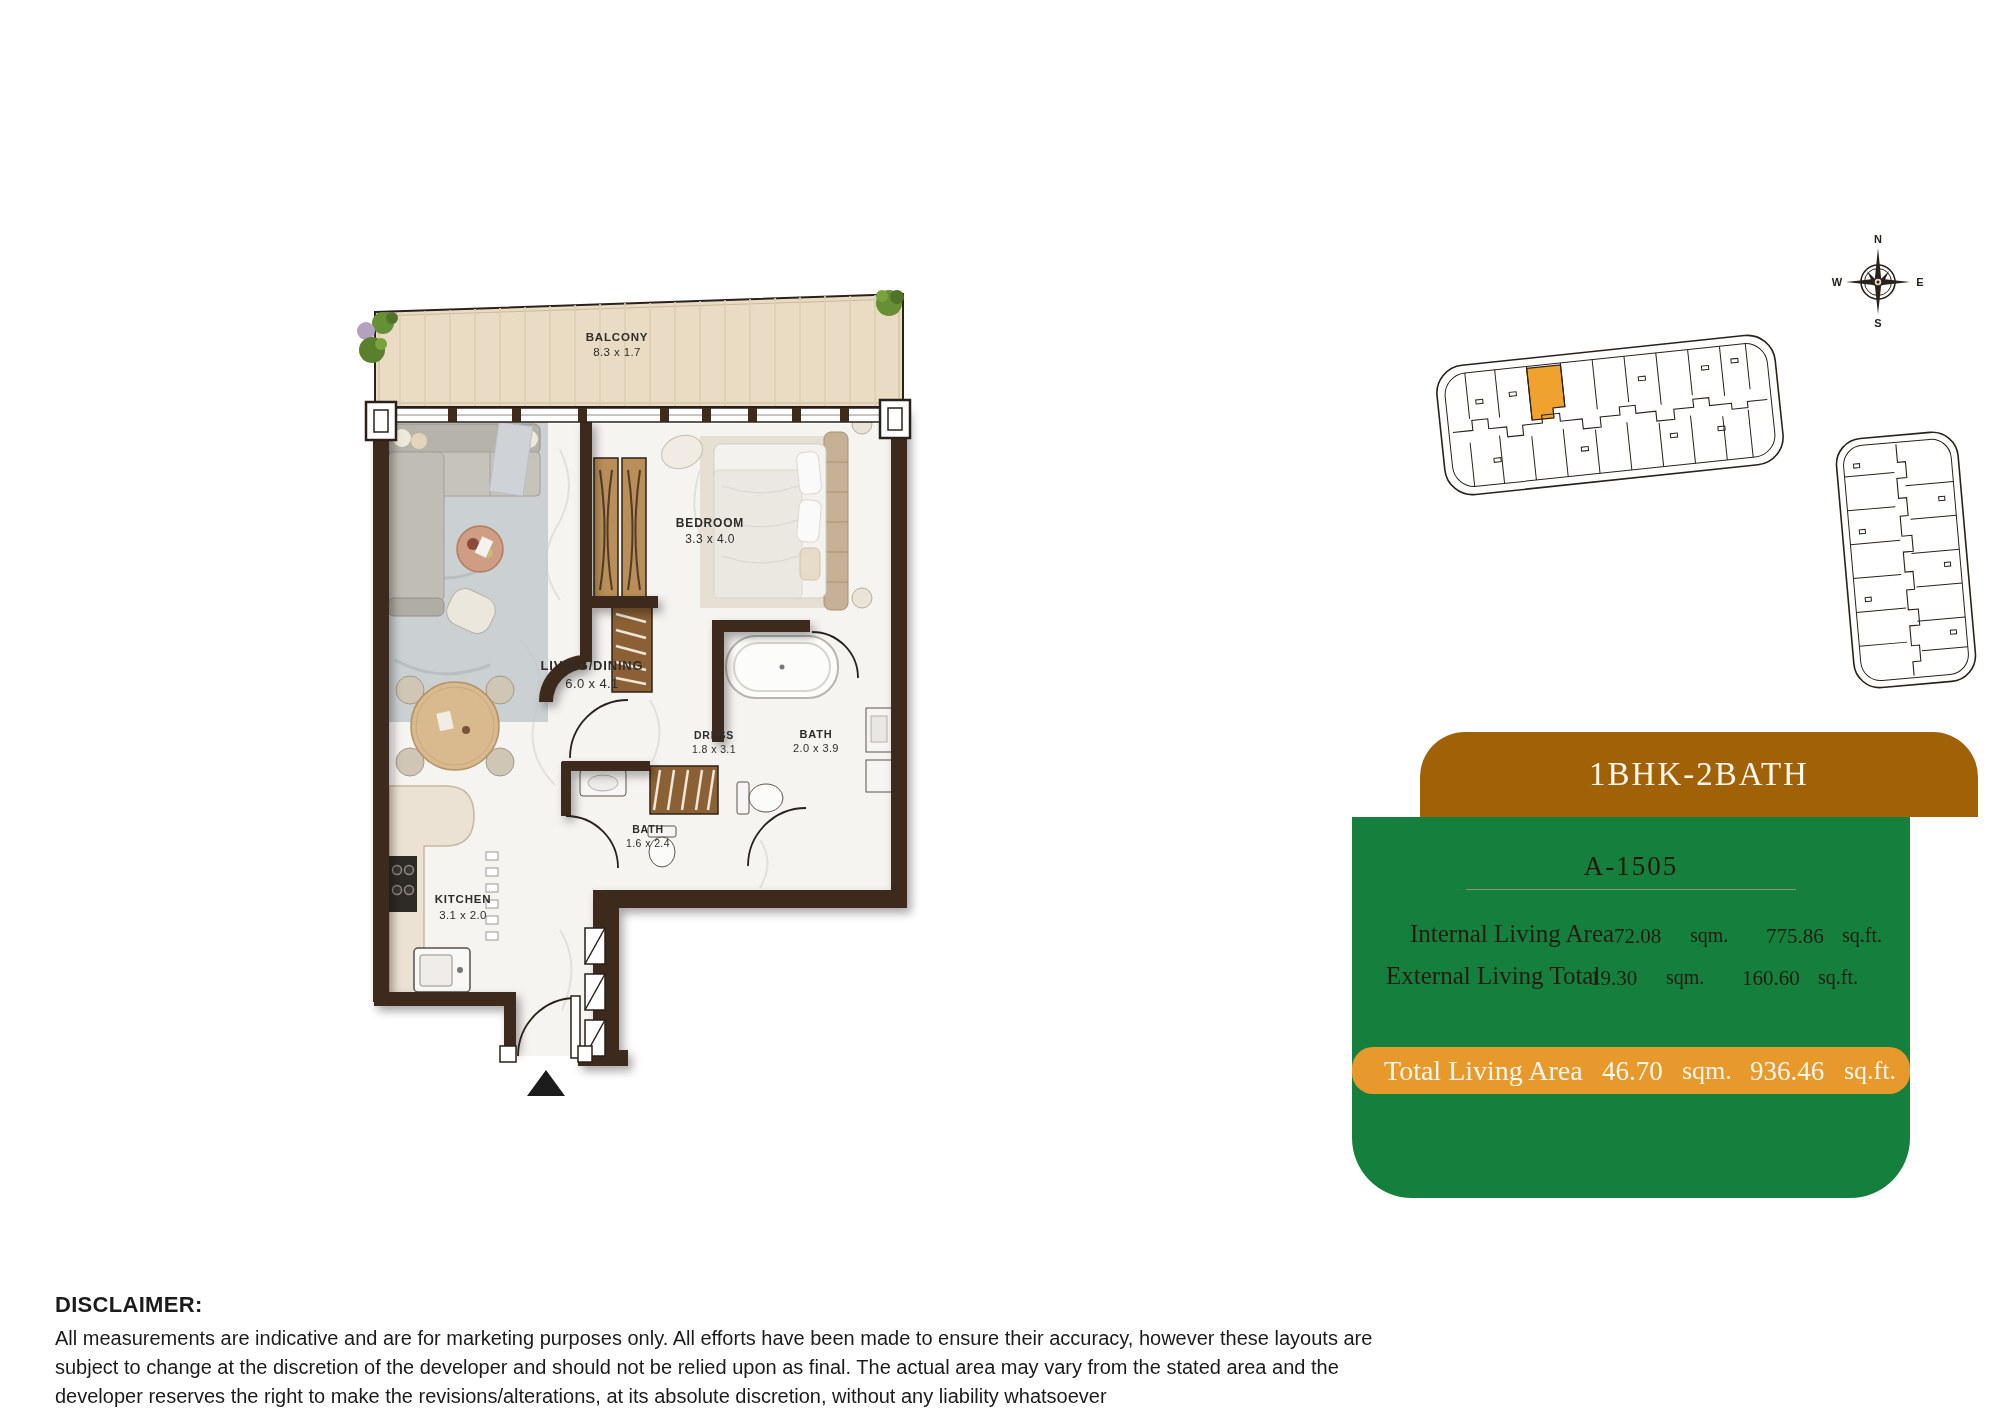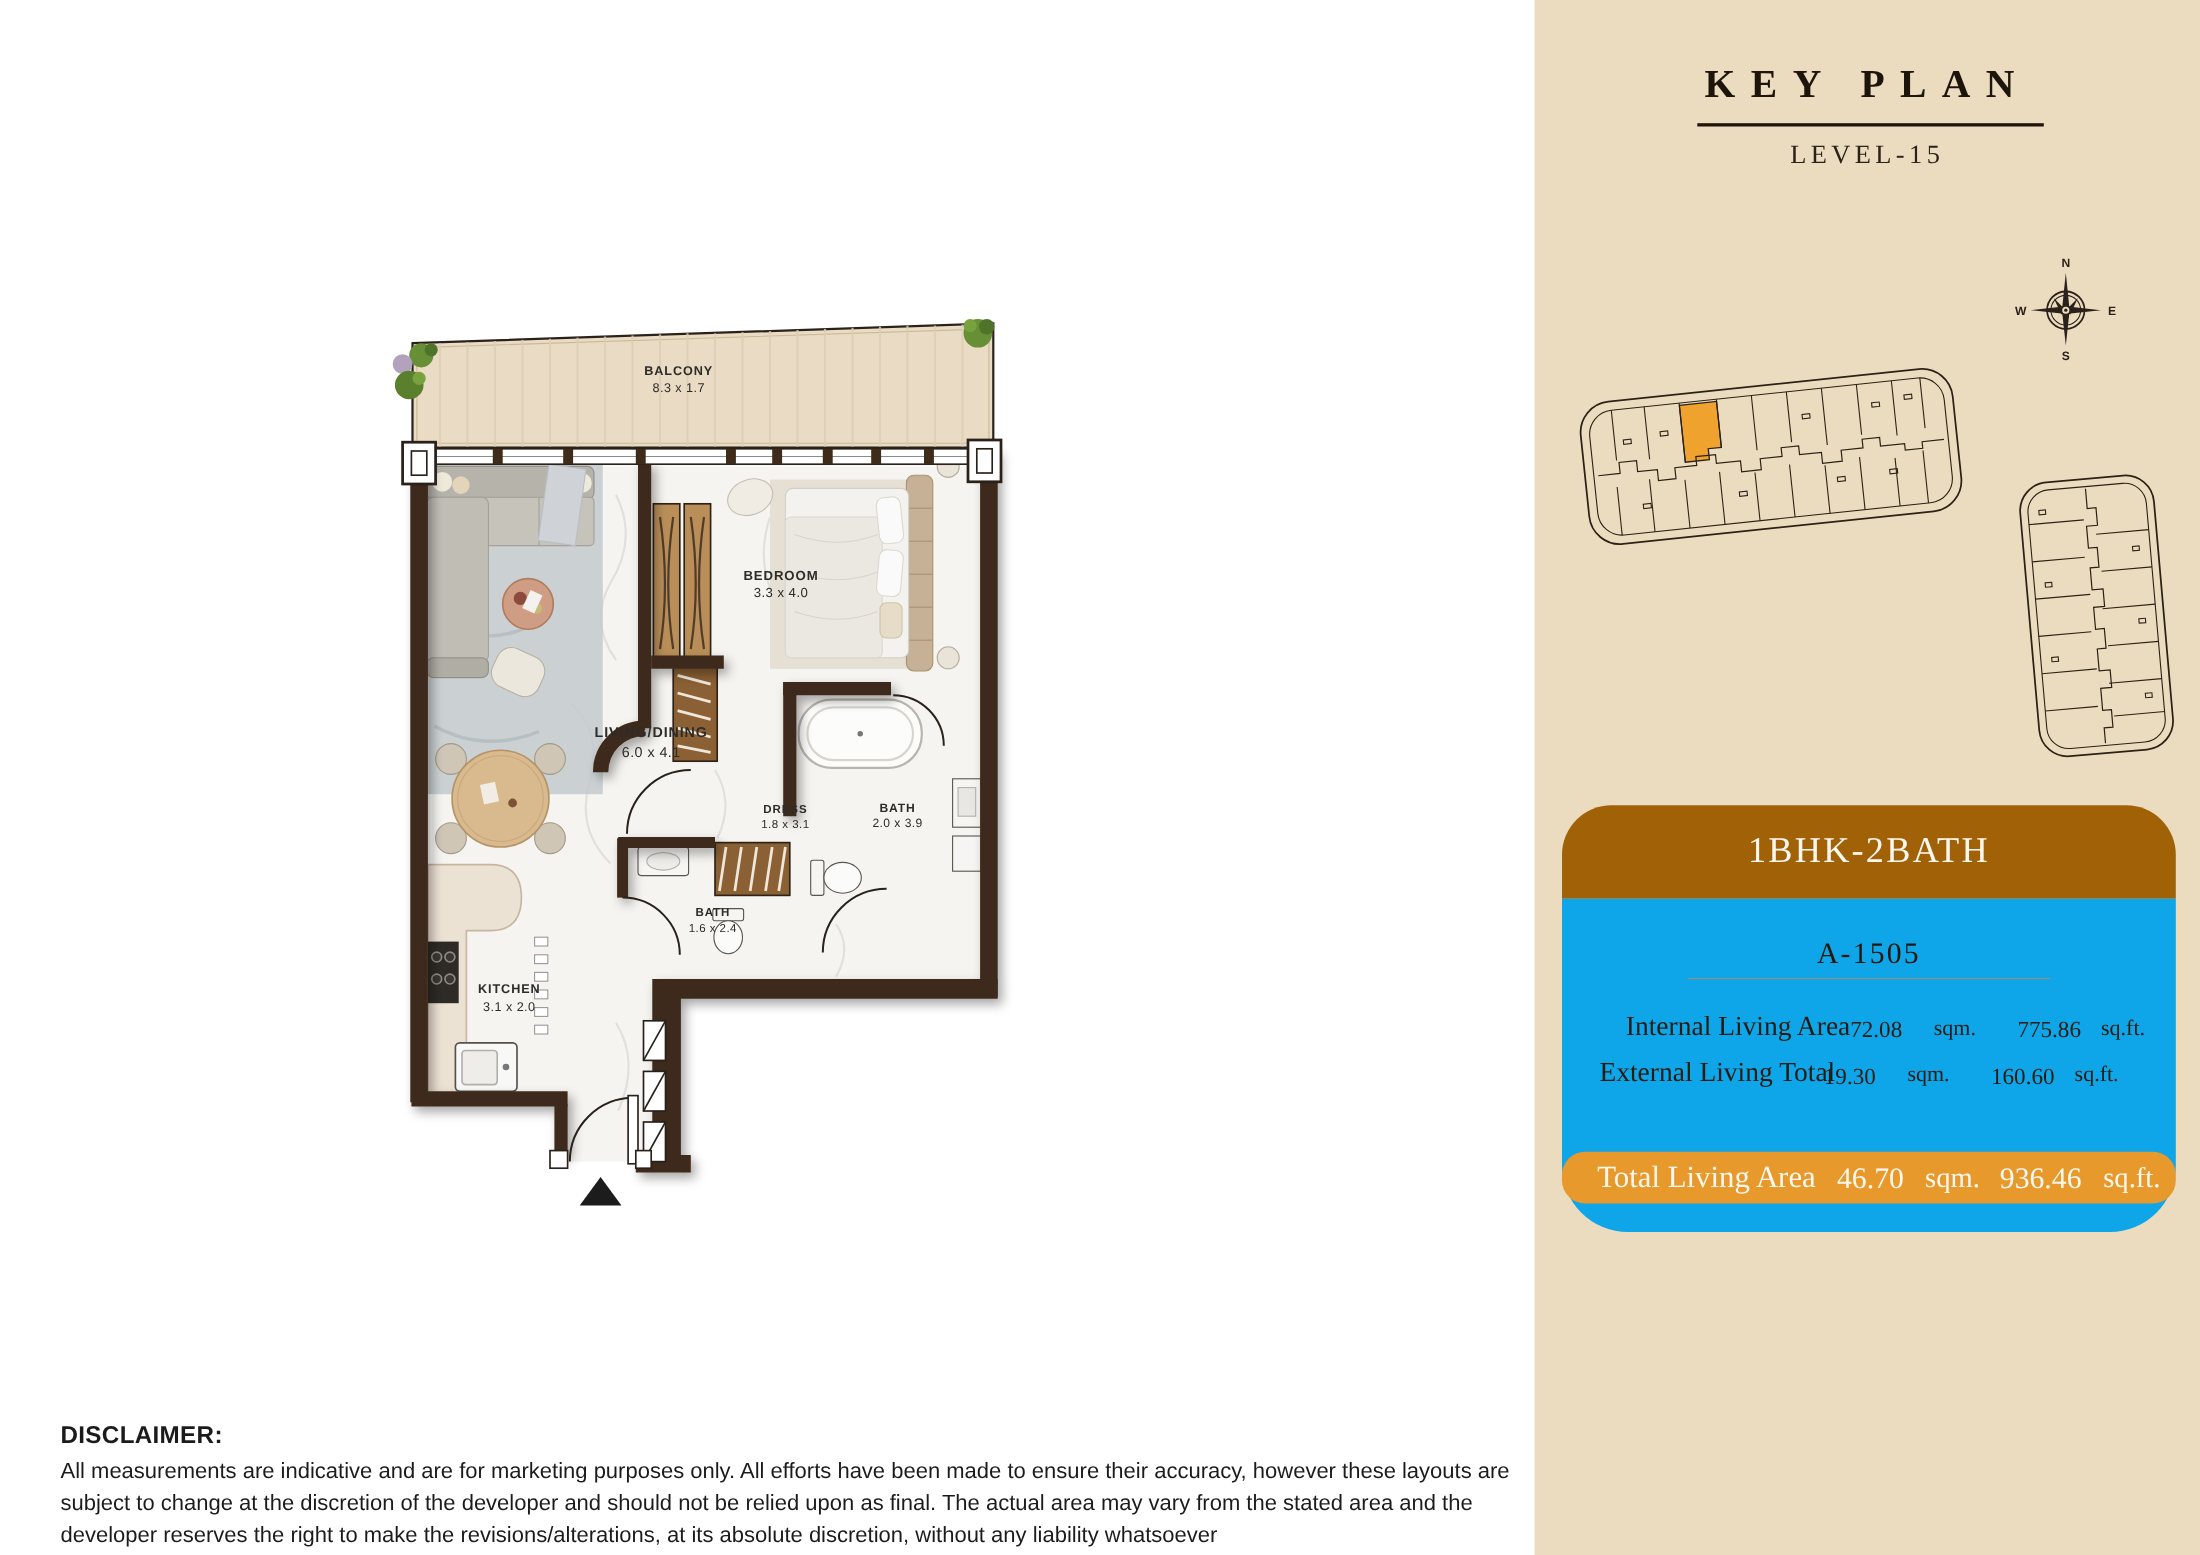--- a/index.html
+++ b/index.html
@@ -9,21 +9,21 @@
   #panel{position:absolute;left:1395px;top:0;width:605px;height:1414px;background:#ecdcbf;}
   #keyplan-title{position:absolute;left:0;top:55px;width:605px;text-align:center;
     font-family:"Liberation Serif",serif;font-size:36px;letter-spacing:14px;color:#1d150c;font-weight:600;}
   #keyplan-underline{position:absolute;left:148px;top:112px;width:315px;height:0;border-bottom:3px solid #1d150c;}
   #level-label{position:absolute;left:0;top:128px;width:605px;text-align:center;
     font-family:"Liberation Serif",serif;font-size:24px;letter-spacing:4px;color:#2a2118;}
   
   #unit-card-header{position:absolute;left:1420px;top:732px;width:558px;height:85px;background:#a16207;
     border-radius:45px 45px 0 0;display:flex;align-items:center;justify-content:center;}
   #unit-type{font-family:"Liberation Serif",serif;font-size:33px;letter-spacing:2px;color:#fdf8ef;}
-  #unit-card-body{position:absolute;left:1420px;top:817px;width:558px;height:303px;background:#0ea5e9;
+  #unit-card-body{position:absolute;left:1352px;top:817px;width:558px;height:381px;background:#15803d;
     border-radius:0 0 60px 60px;}
   #unit-number{position:absolute;left:0;top:34px;width:100%;text-align:center;
     font-family:"Liberation Serif",serif;font-size:27px;letter-spacing:2px;color:#20180f;}
   #unit-number-line{position:absolute;left:114px;top:72px;width:330px;border-bottom:1.5px solid #9b8d76;}
   .area-row{position:absolute;left:0;width:100%;height:32px;color:#241c12;font-family:"Liberation Serif",serif;}
   .area-row .lbl{position:absolute;left:34px;top:0;font-size:25px;}
   .area-row .v1{position:absolute;left:238px;top:4px;font-size:21px;}
   .area-row .u1{position:absolute;left:314px;top:4px;font-size:20px;}
   .area-row .v2{position:absolute;left:390px;top:4px;font-size:21px;}
   .area-row .u2{position:absolute;left:466px;top:4px;font-size:20px;}
@@ -305,25 +305,20 @@
       <text class="dims" x="714" y="753" font-size="10.5">1.8 x 3.1</text>
       <text class="room" x="816" y="738" font-size="11">BATH</text>
       <text class="dims" x="816" y="752" font-size="11">2.0 x 3.9</text>
       <text class="room" x="648" y="833" font-size="10.5">BATH</text>
       <text class="dims" x="648" y="847" font-size="10.5">1.6 x 2.4</text>
       <text class="room" x="463" y="903" font-size="11.5">KITCHEN</text>
       <text class="dims" x="463" y="919" font-size="11.5">3.1 x 2.0</text>
     </g>
   </svg>
 
-  <div id="panel">
-    <div id="keyplan-title">KEY PLAN</div>
-    <div id="keyplan-underline"></div>
-    <div id="level-label">LEVEL-15</div>
-  </div>
 
   <svg id="compass-svg" width="110" height="110" viewBox="0 0 110 110">
     <g stroke="#2a211a" fill="none">
       <circle cx="50" cy="54" r="17" stroke-width="1.6"></circle>
       <circle cx="50" cy="54" r="13.5" stroke-width="1"></circle>
     </g>
     <g fill="#2a211a">
       <polygon points="50,20 46.5,54 53.5,54"></polygon>
       <polygon points="50,86 46.5,54 53.5,54"></polygon>
       <polygon points="18,54 50,50.5 50,57.5"></polygon>

